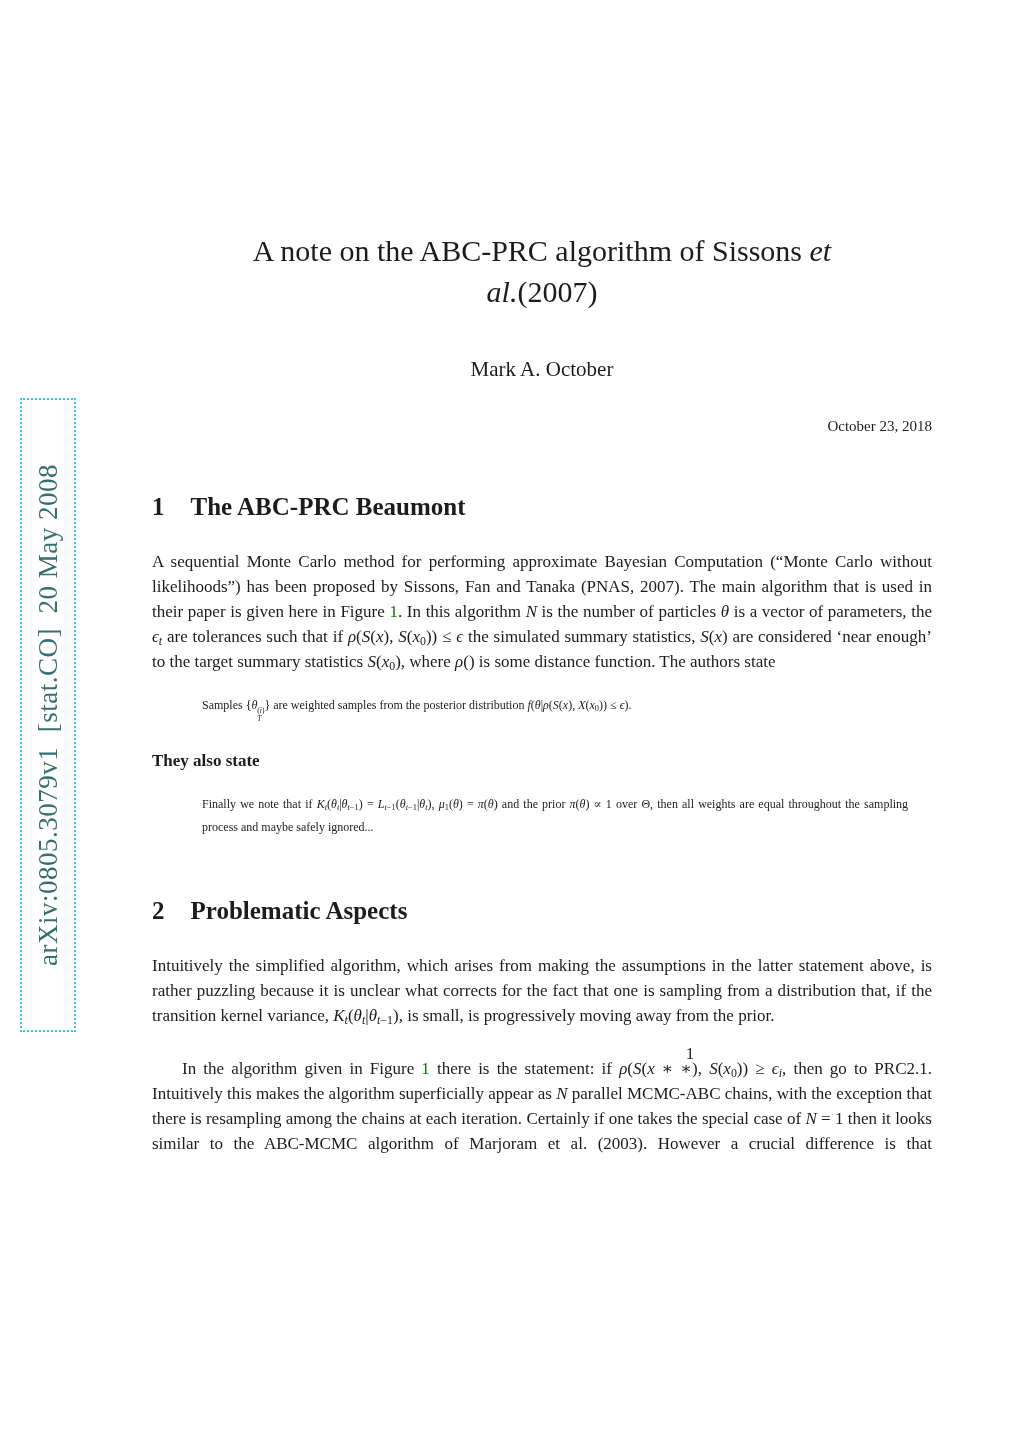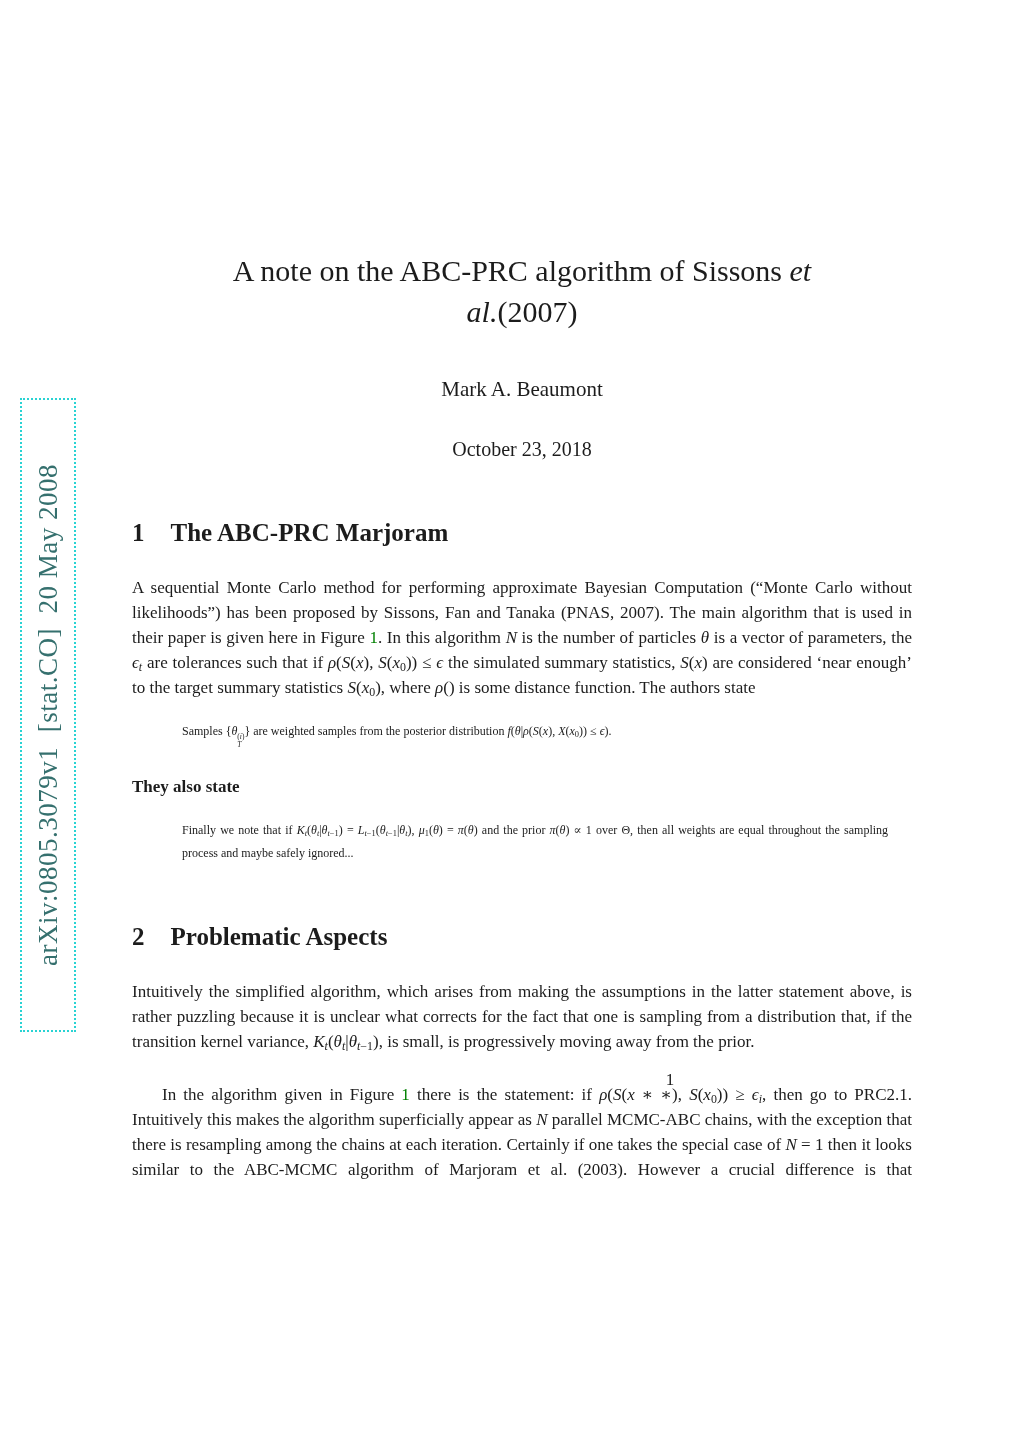--- a/index.html
+++ b/index.html
@@ -5,31 +5,31 @@
   * { margin: 0; padding: 0; box-sizing: border-box; }
   html, body { width: 1024px; height: 1449px; }
   body {
     background: #ffffff;
     color: #1c1c1c;
     font-family: "Liberation Serif", "DejaVu Serif", serif;
     position: relative;
     overflow: hidden;
   }
 
-  .main { position: absolute; left: 132px; top: 0; width: 780px; margin-top: 20px; }
+  .main { position: absolute; left: 152px; top: 0; width: 780px; }
 
   .title {
     margin-top: 230px;
     font-size: 30px;
     font-weight: 400;
     text-align: center;
     line-height: 1.38;
   }
   .author { margin-top: 44px; font-size: 21px; text-align: center; }
-  .date   { margin-top: 36px; font-size: 20px; text-align: center; }
+  .date   { margin-top: 36px; font-size: 15px; text-align: right; }
 
   .section-heading { margin-top: 58px; font-size: 25px; font-weight: 700; }
   .sec-num { margin-right: 26px; }
 
   .para  { margin-top: 28px; font-size: 17px; line-height: 25px; text-align: justify; }
   .plain { margin-top: 26px; font-size: 17px; line-height: 25px; font-weight: bold; }
   .quote {
     margin: 20px 24px 0 50px;
     font-size: 12px;
     line-height: 23px;
@@ -83,26 +83,26 @@
 <body>
 
 <div class="watermark-box">
   <div class="watermark-text">arXiv:0805.3079v1  [stat.CO]  20 May 2008</div>
 </div>
 
 <main class="main">
 
   <h1 class="title">A note on the ABC-PRC algorithm of Sissons <em>et</em><br><em>al.</em>(2007)</h1>
 
-  <p class="author">Mark A. Beaumont</p>
+  <p class="author">Mark A. October</p>
 
   <p class="date">October 23, 2018</p>
 
   <h2 class="section-heading">
-    <span class="sec-num">1</span><span>The ABC-PRC Marjoram</span>
+    <span class="sec-num">1</span><span>The ABC-PRC Beaumont</span>
   </h2>
 
   <p class="para">A sequential Monte Carlo method for performing approximate Bayesian Computation (“Monte Carlo without likelihoods”) has been proposed by Sissons, Fan and Tanaka (PNAS, 2007). The main algorithm that is used in their paper is given here in Figure <span class="fig-link">1</span>. In this algorithm <i>N</i> is the number of particles <i>θ</i> is a vector of parameters, the <i>ϵ<sub>t</sub></i> are tolerances such that if <i>ρ</i>(<i>S</i>(<i>x</i>), <i>S</i>(<i>x</i><sub>0</sub>)) ≤ <i>ϵ</i> the simulated summary statistics, <i>S</i>(<i>x</i>) are considered ‘near enough’ to the target summary statistics <i>S</i>(<i>x</i><sub>0</sub>), where <i>ρ</i>() is some distance function. The authors state</p>
 
   <blockquote class="quote">Samples {<i>θ</i><span class="stack">
         <span>(<i>i</i>)</span>
         <span><i>T</i></span>
       </span>} are weighted samples from the posterior distribution <i>f</i>(<i>θ</i>|<i>ρ</i>(<i>S</i>(<i>x</i>), <i>X</i>(<i>x</i><sub>0</sub>)) ≤ <i>ϵ</i>).</blockquote>
 
   <p class="plain">They also state</p>

